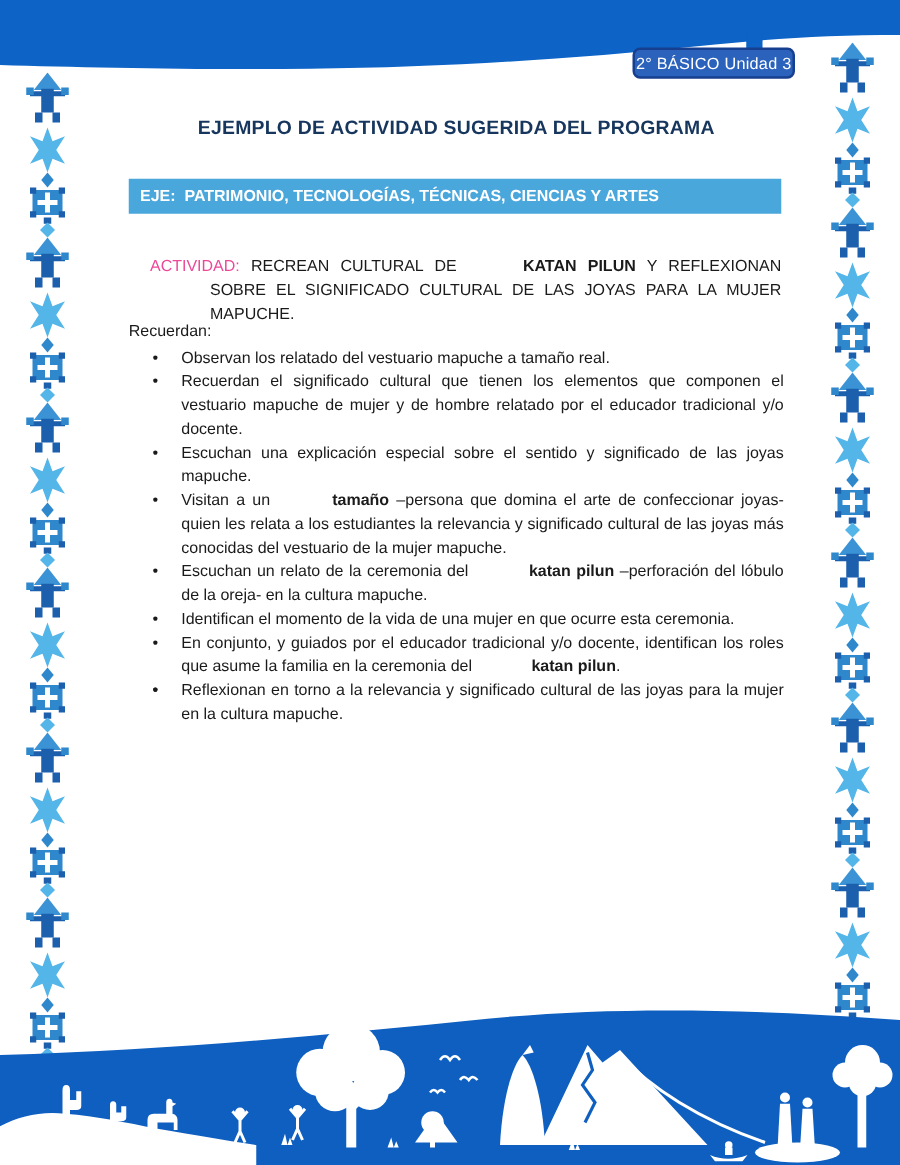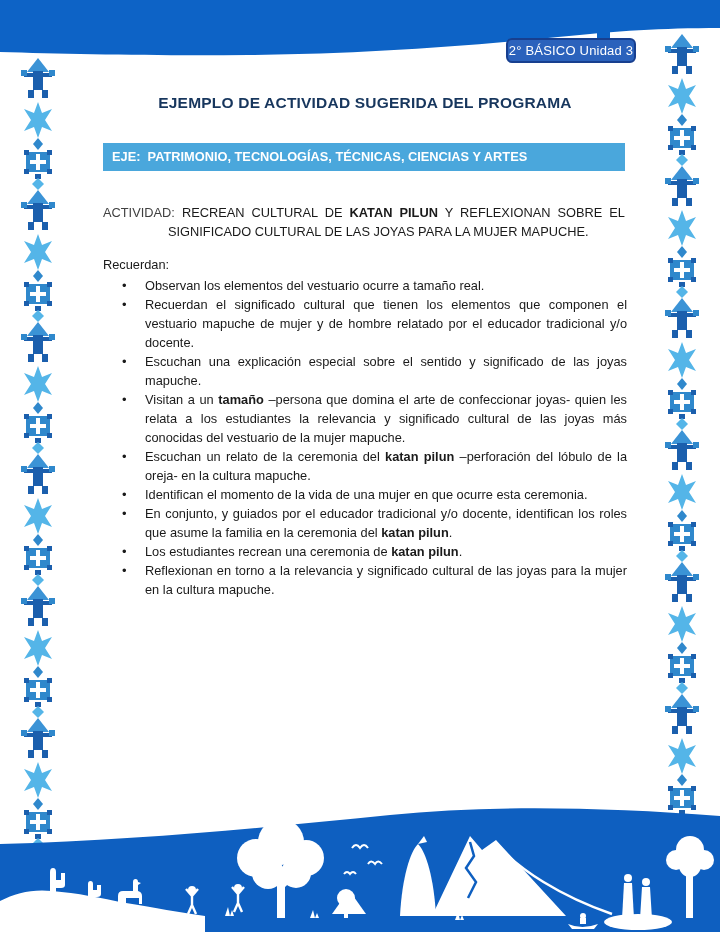--- a/index.html
+++ b/index.html
@@ -29,33 +29,33 @@
   .eje-banner {
     position:absolute; top:143px; width:522px; height:28px;
     background:#4aa7dc; color:#ffffff; font-weight:bold; font-size:12.8px;
     line-height:28px; padding-left:9px; white-space:pre-wrap;
   }
   .activity {
     position:absolute; top:203px; width:522px;
     font-size:12.8px; line-height:19px; text-align:justify;
     padding-left:65px; text-indent:-65px;
   }
-  .activity-label { color:#404040; }
+  .activity-label { color:#ec4899;margin-left:17px; }
   .examples-label { position:absolute; top:257px; font-size:12.8px; }
   .examples-list {
     position:absolute; top:276px; width:524px; list-style:none;
     font-size:12.8px; line-height:19px;
   }
   .examples-list li {
     position:relative; padding-left:42px; text-align:justify;
   }
   .examples-list li .bullet-dot {
     position:absolute; left:19px; top:0; font-size:13px;
   }
-  b { font-weight:bold; }
+  b { font-weight:bold;margin-left:44px; }
   
   .footer-art { position:absolute; left:0; bottom:0; width:720px; height:146px; }
 </style>
 </head>
 <body>
 
 <div class="page">
 
   <svg class="top-wave" viewBox="0 0 720 70" aria-hidden="true">
     <path d="M0,0 H720 V28 C660,28 618,31 558,37 C458,47 358,54 248,55 C158,56 68,54 0,52 Z" fill="#0d63c6"></path>
@@ -108,28 +108,28 @@
 
   <div class="content">
     <div class="doc-title">EJEMPLO DE ACTIVIDAD SUGERIDA DEL PROGRAMA</div>
     <div class="eje-banner">EJE:  PATRIMONIO, TECNOLOGÍAS, TÉCNICAS, CIENCIAS Y ARTES ANCESTRALES</div>
 
     <p class="activity"><span class="activity-label">ACTIVIDAD:</span><span><span> RECREAN CULTURAL DE </span><b>KATAN PILUN</b><span> Y REFLEXIONAN SOBRE EL SIGNIFICADO CULTURAL DE LAS JOYAS PARA LA MUJER MAPUCHE.</span></span></p>
 
     <div class="examples-label">Recuerdan:</div>
 
     <ul class="examples-list">
-        <li><span class="bullet-dot">•</span><span><span>Observan los elementos del vestuario ocurre a tamaño real.</span></span></li>
+        <li><span class="bullet-dot">•</span><span><span>Observan los relatado del vestuario mapuche a tamaño real.</span></span></li>
         <li><span class="bullet-dot">•</span><span><span>Recuerdan el significado cultural que tienen los elementos que componen el vestuario mapuche de mujer y de hombre relatado por el educador tradicional y/o docente.</span></span></li>
         <li><span class="bullet-dot">•</span><span><span>Escuchan una explicación especial sobre el sentido y significado de las joyas mapuche.</span></span></li>
         <li><span class="bullet-dot">•</span><span><span>Visitan a un </span><b>tamaño</b><span> –persona que domina el arte de confeccionar joyas- quien les relata a los estudiantes la relevancia y significado cultural de las joyas más conocidas del vestuario de la mujer mapuche.</span></span></li>
         <li><span class="bullet-dot">•</span><span><span>Escuchan un relato de la ceremonia del </span><b>katan pilun</b><span> –perforación del lóbulo de la oreja- en la cultura mapuche.</span></span></li>
         <li><span class="bullet-dot">•</span><span><span>Identifican el momento de la vida de una mujer en que ocurre esta ceremonia.</span></span></li>
         <li><span class="bullet-dot">•</span><span><span>En conjunto, y guiados por el educador tradicional y/o docente, identifican los roles que asume la familia en la ceremonia del </span><b>katan pilun</b><span>.</span></span></li>
-        <li><span class="bullet-dot">•</span><span><span>Los estudiantes recrean una ceremonia de </span><b>katan pilun</b><span>.</span></span></li>
+        <li><span class="bullet-dot">•</span></li>
         <li><span class="bullet-dot">•</span><span><span>Reflexionan en torno a la relevancia y significado cultural de las joyas para la mujer en la cultura mapuche.</span></span></li>
       </ul>
   </div>
 
   <svg class="footer-art" viewBox="0 0 720 146" aria-hidden="true">
 
     <path d="M0,58 C140,54 260,42 390,29 C490,19 600,21 720,30 L720,146 L0,146 Z" fill="#0e5fc0"></path>
     <g>
 
       <path d="M0,146 L0,115 C16,107 32,103 52,105 C78,107 100,112 126,117 C156,122 178,126 205,130 L205,146 Z" fill="#ffffff"></path>

